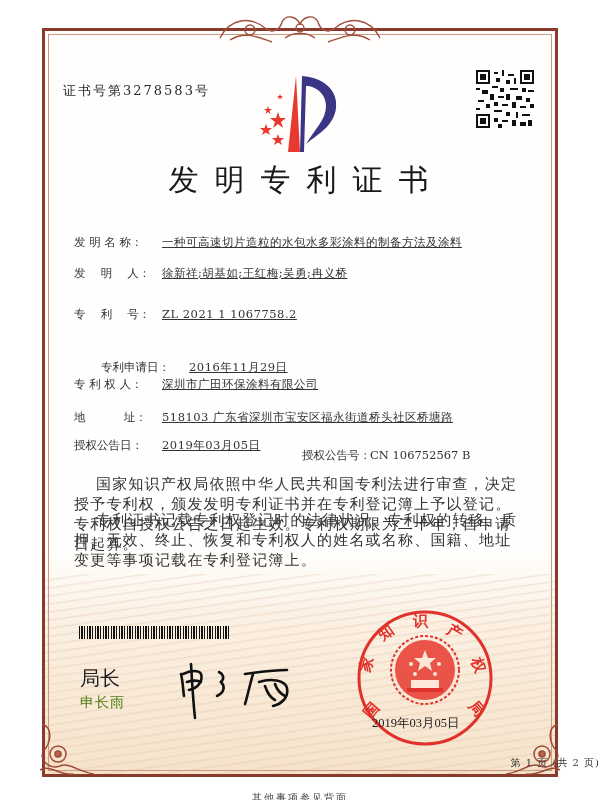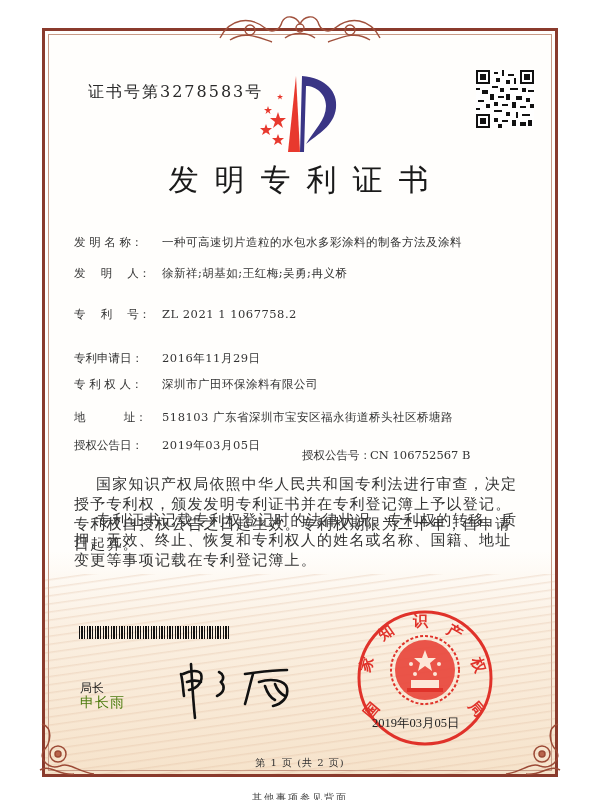--- a/index.html
+++ b/index.html
@@ -20,58 +20,58 @@
     background: repeating-linear-gradient(172deg, rgba(225,190,160,0.0) 0px, rgba(225,190,160,0.0) 5px, rgba(220,180,150,0.28) 6px, rgba(225,190,160,0.0) 8px);
     pointer-events: none;
   }
   .ornament-top {
     position: absolute; left: 210px; top: 8px; width: 180px; height: 40px;
   }
   .corner { position: absolute; width: 70px; height: 70px; }
   .corner.bl { left: 30px; bottom: 20px; }
   .corner.br { right: 30px; bottom: 20px; transform: scaleX(-1); }
 
-  .cert-no { position: absolute; left: 63px; top: 82px; font-size: 16px; letter-spacing: 2px; margin-left: 25px; }
+  .cert-no { position: absolute; left: 63px; top: 82px; font-size: 13px; letter-spacing: 2px; }
 
   .logo { position: absolute; left: 256px; top: 68px; width: 90px; height: 90px; }
   .qr { position: absolute; left: 476px; top: 70px; width: 58px; height: 58px; }
 
   .title {
     position: absolute; left: 0; width: 600px; top: 160px; text-align: center;
     font-size: 30px; letter-spacing: 16px; color: #1a1a1a; font-family: "DejaVu Sans", sans-serif; padding-left: 13px;
   }
 
   .field { position: absolute; left: 74px; font-size: 11.5px; white-space: nowrap; color: #333; }
   .field .lbl { display: inline-block; width: 88px; letter-spacing: 0px; }
-  .field .val { letter-spacing: 0.5px; }
+  .field .val { letter-spacing: 0.5px; text-decoration: underline; }
   .f-name { top: 235px; }
   .f-inventor { top: 266px; }
   .f-patent-no { top: 307px; }
-  .f-apply { top: 351px; }
+  .f-apply { top: 360px; margin-left: 27px; }
   .f-holder { top: 377px; }
   .f-addr { top: 410px; }
   .f-grant { top: 438px; }
   .f-pubno { position: absolute; left: 302px; top: 448px; font-size: 11.5px; white-space: nowrap; color: #333; }
   .f-pubno .lbl { display: inline-block; width: 68px; }
 
   .para { position: absolute; left: 74px; width: 450px; font-size: 15px; line-height: 20px; color: #333; text-indent: 22px; letter-spacing: 1.2px; }
   .p1 { top: 474px; }
   .p2 { top: 510px; }
 
   .barcode { position: absolute; left: 79px; top: 626px; width: 150px; height: 13px;
     background: repeating-linear-gradient(90deg, #111 0px, #111 1px, transparent 1px, transparent 2px, #111 2px, #111 4px, transparent 4px, transparent 5px, #111 5px, #111 6px, transparent 6px, transparent 8px);
   }
-  .director-title { position: absolute; left: 80px; top: 680px; font-size: 12px; font-family: "DejaVu Sans", sans-serif; color: #222; }
+  .director-title { position: absolute; left: 80px; top: 665px; font-size: 20px; font-family: "DejaVu Sans", sans-serif; color: #222; }
   .director-name { position: absolute; left: 80px; top: 694px; font-size: 14px; font-family: "DejaVu Sans", sans-serif; color: #4d7c0f; letter-spacing: 1px; }
   .signature { position: absolute; left: 175px; top: 660px; width: 130px; height: 60px; }
 
   .seal { position: absolute; left: 355px; top: 608px; width: 140px; height: 140px; }
   .seal-date { position: absolute; left: 372px; top: 715px; font-size: 12.5px; color: #222; font-family: "Liberation Serif", serif; }
 
-  .page-no { position: absolute; left: 0; width: 600px; top: 756px; text-align: center; font-size: 10px; color: #333; letter-spacing: 1px; }
+  .page-no { position: absolute; left: 0; width: 600px; top: 756px; text-align: right; font-size: 10px; color: #333; letter-spacing: 1px; }
   .footer-note { position: absolute; left: 0; width: 600px; top: 791px; text-align: center; font-size: 10px; color: #444; letter-spacing: 2px; }
 </style>
 </head>
 <body>
 
 <div class="frame">
   <div class="frame-inner"></div>
   <div class="waves"></div>
 </div>
 

